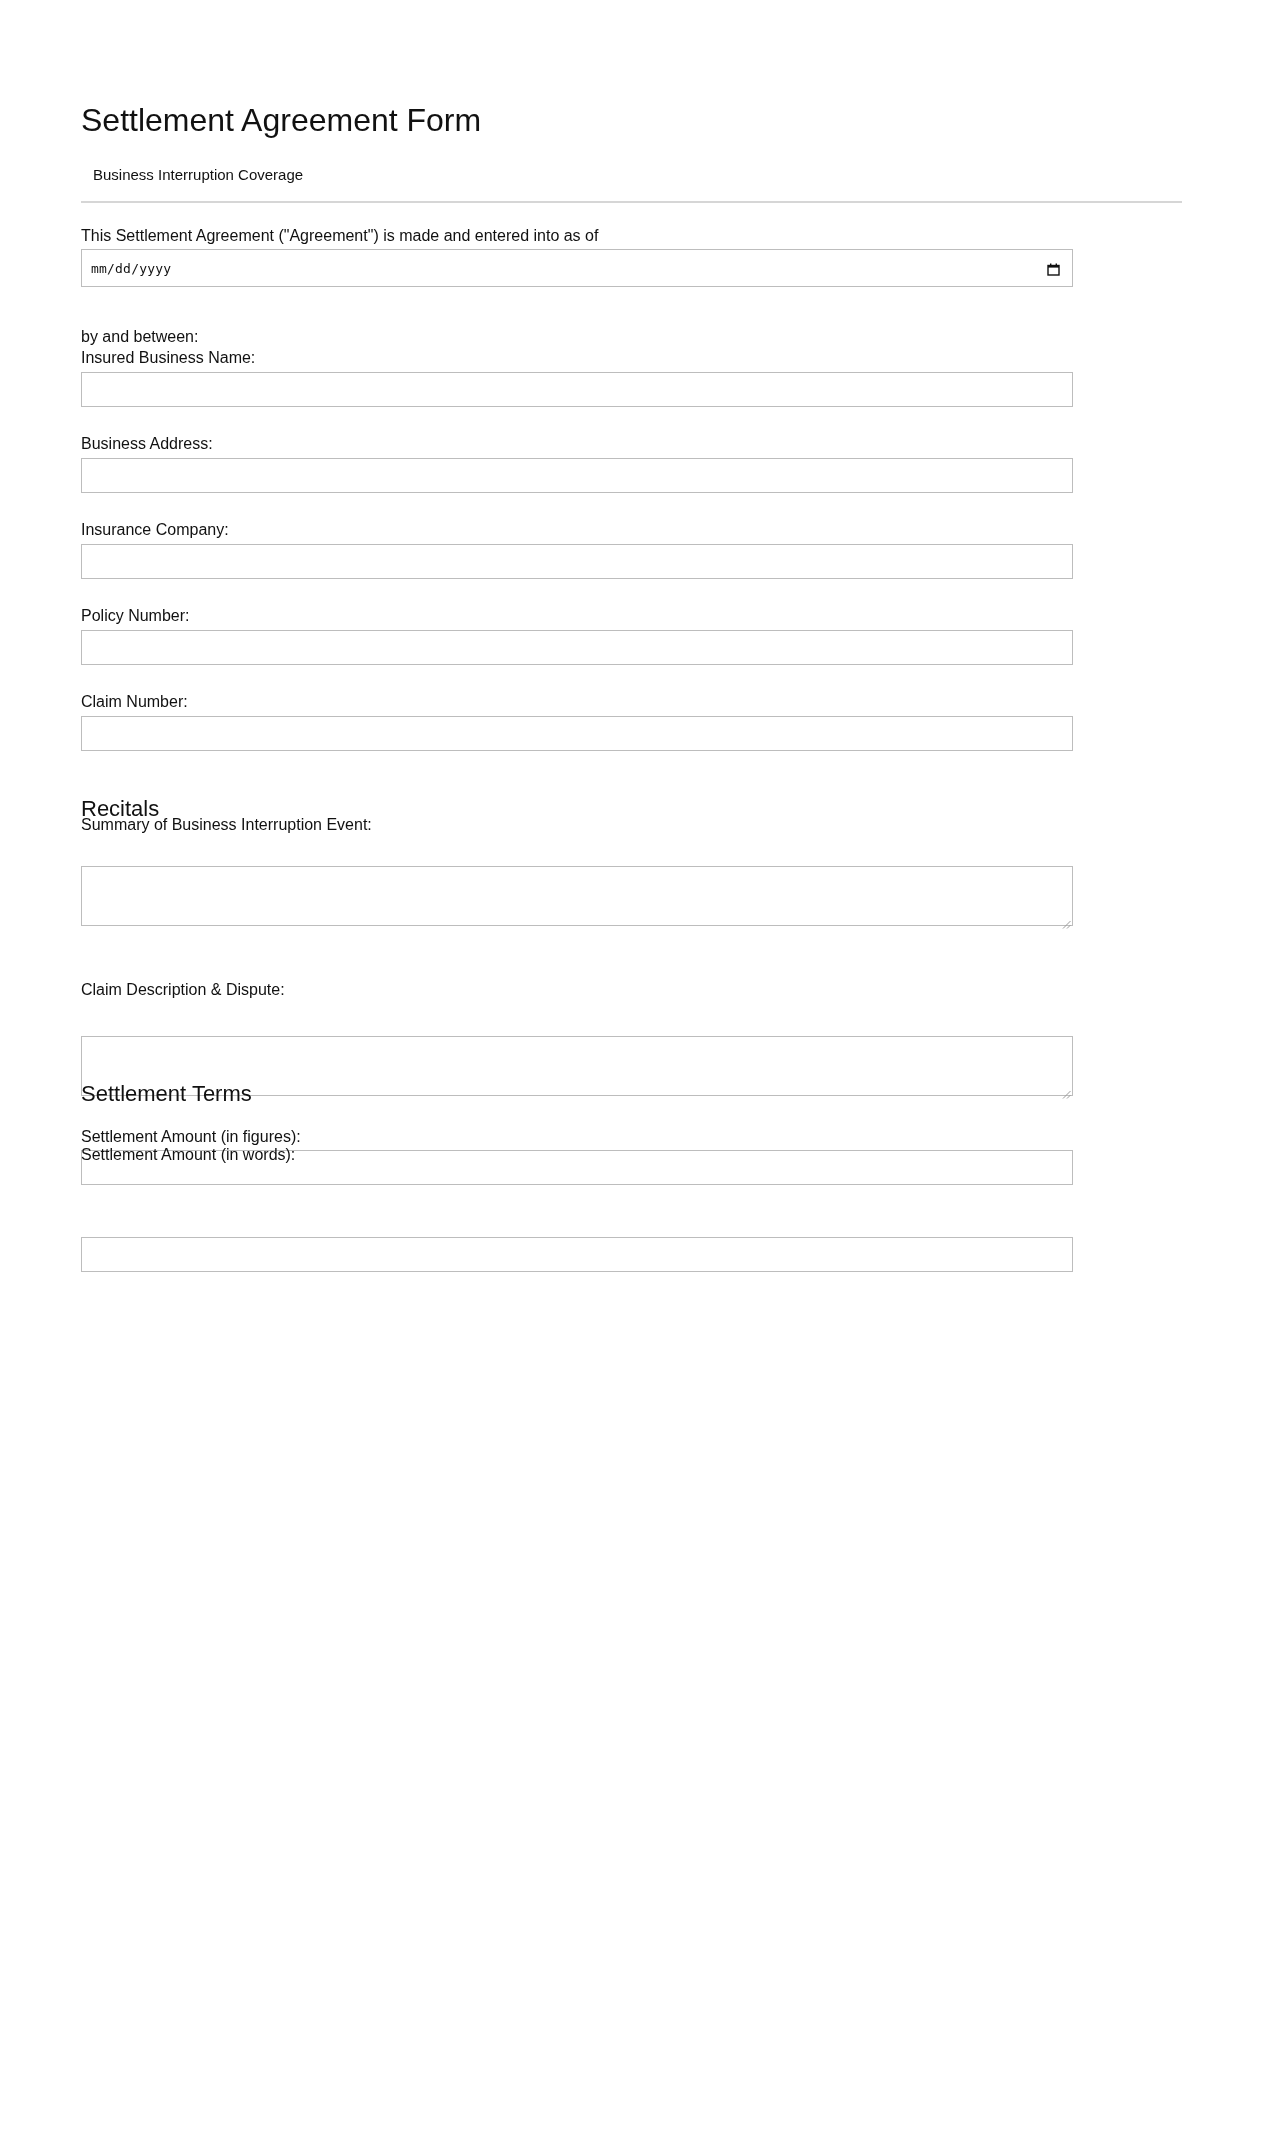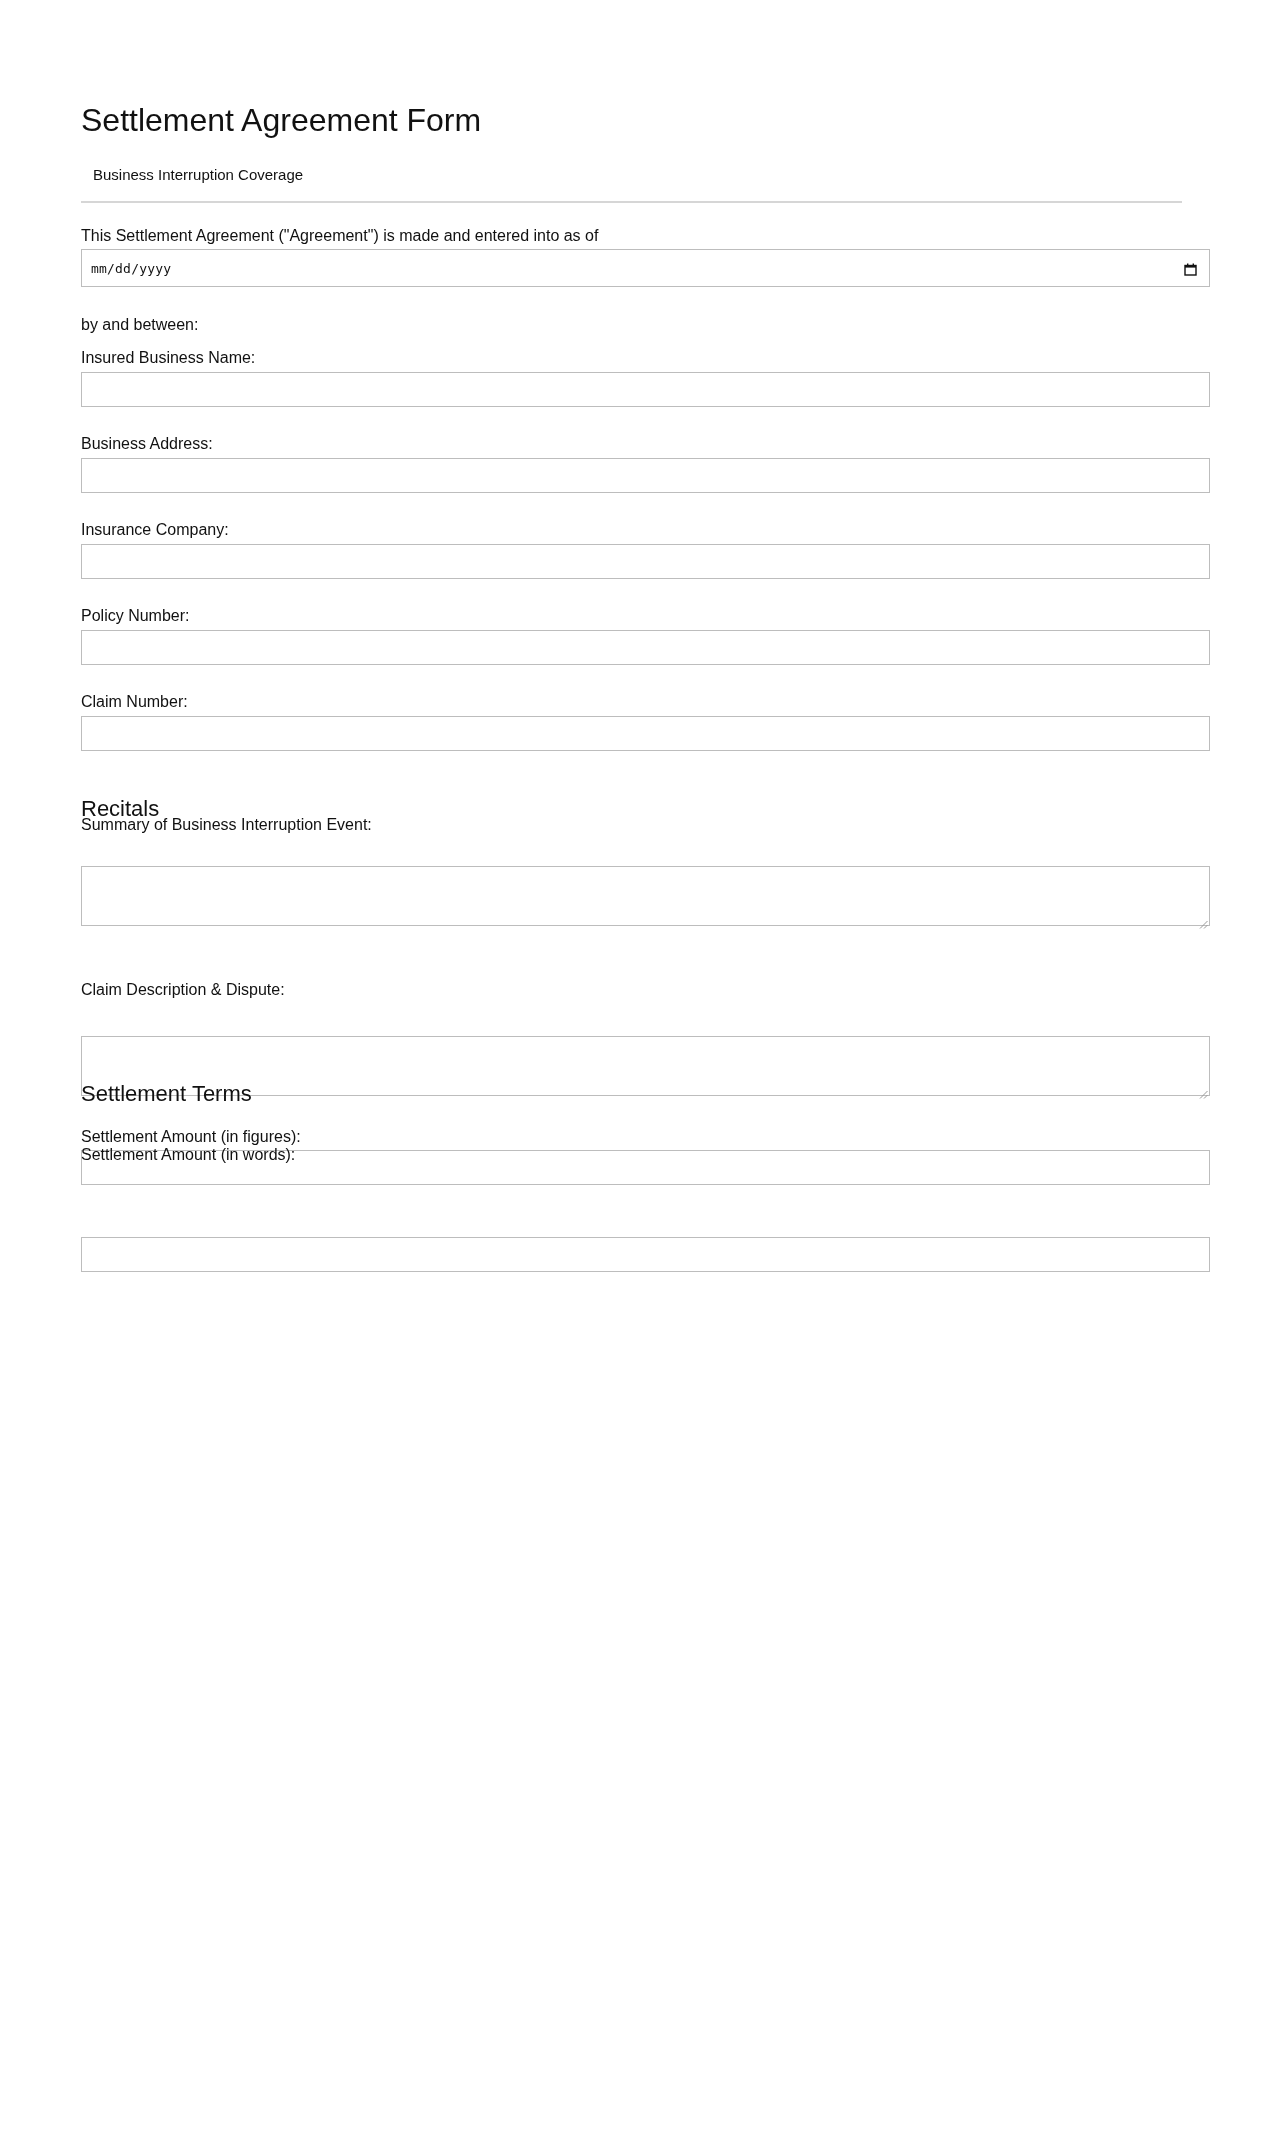--- a/index.html
+++ b/index.html
@@ -48,21 +48,21 @@
     white-space: nowrap;
   }
   .section-title {
     font-size: 22px;
     line-height: 26px;
     font-weight: normal;
     margin: 0;
     white-space: nowrap;
   }
   .field {
-    width: 1129px;
+    width: 992px;
     border: 1.5px solid #bdbdbd;
     background: #ffffff;
     border-radius: 0;
     font-family: "Liberation Sans", sans-serif;
     font-size: 16px;
     padding: 0 10px;
     outline: none;
     margin: 0;
   }
   .input { height: 35px; }
@@ -113,21 +113,21 @@
     <span class="date-placeholder">mm/dd/yyyy</span>
     <span class="calendar-icon">
       <svg width="13" height="13" viewBox="0 0 13 13">
         <rect x="1" y="2.5" width="11" height="9.5" fill="#ffffff" stroke="#111111" stroke-width="1.4"></rect>
         <rect x="1" y="2" width="11" height="2.6" fill="#111111"></rect>
         <rect x="3" y="0.5" width="1.4" height="2" fill="#111111"></rect>
         <rect x="8.6" y="0.5" width="1.4" height="2" fill="#111111"></rect>
       </svg>
     </span>
   </div>
-  <div class="abs text" style="top:316px;">by and between:</div>
+  <div class="abs text" style="top:328px;">by and between:</div>
 
   <label class="abs text" style="top:349px;">Insured Business Name:</label>
   <input class="abs field input" style="top: 372px;" type="text" value="">
 
   <label class="abs text" style="top:435px;">Business Address:</label>
   <input class="abs field input" style="top: 458px;" type="text" value="">
 
   <label class="abs text" style="top:521px;">Insurance Company:</label>
   <input class="abs field input" style="top: 544px;" type="text" value="">
 

